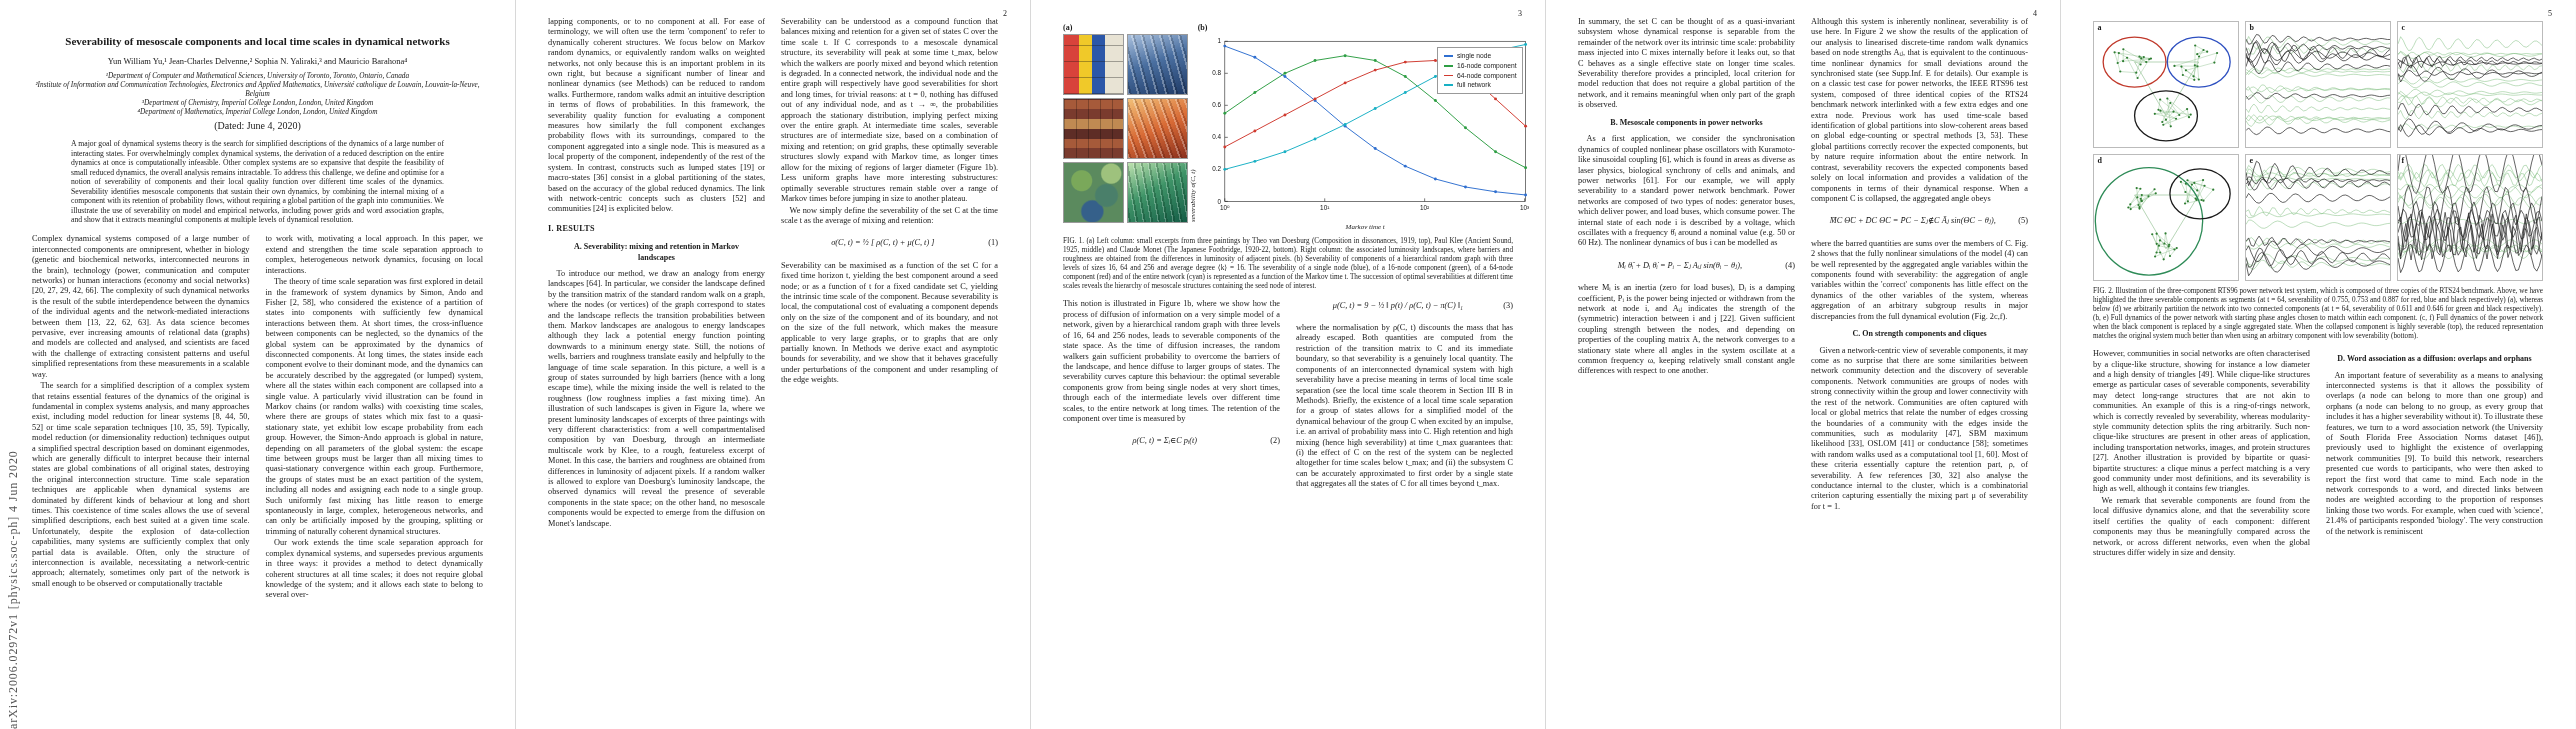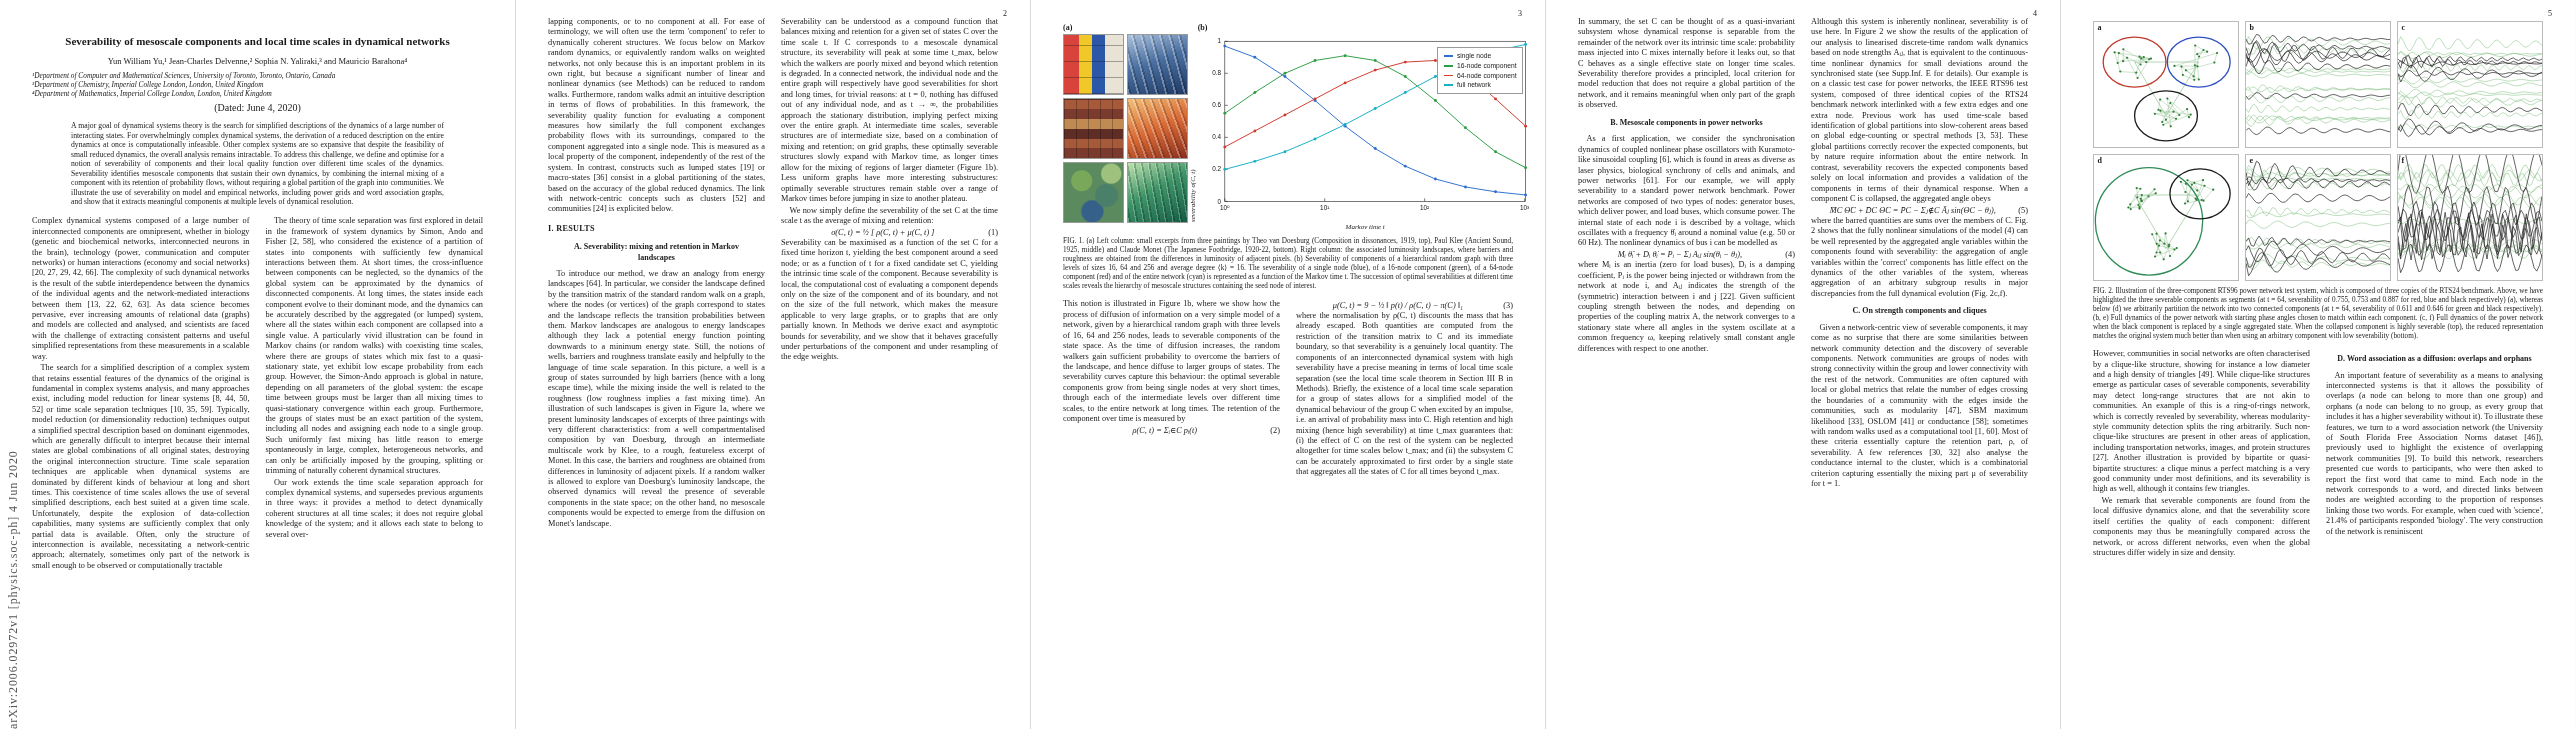--- a/index.html
+++ b/index.html
@@ -12,33 +12,33 @@
            font-size:12px; letter-spacing:0.9px; color:#555; white-space:nowrap; z-index:5; }
 
   .page { position:relative; width:515px; height:729px; background:#ffffff;
           padding:17px 32px; box-sizing:border-box; overflow:hidden; flex:0 0 515px; }
   .page + .page { border-left:0.6px solid #d8d8d8; }
 
   .pagenum { position:absolute; top:8.5px; right:23px; font-size:8px; color:#222; }
 
   .title { text-align:center; font-size:11px; font-weight:600; margin:18px 6px 7.3px; line-height:13.4px; }
   .authors { text-align:center; font-size:8.5px; margin:3.6px 0 4.9px; }
-  .affil { text-align:left; font-style:italic; font-size:7.3px; line-height:9px; }
+  .affil { text-align:center; font-style:italic; font-size:7.3px; line-height:9px; }
   .dateline { text-align:center; font-size:10px; margin-top:4px; }
   .abstract { margin:8.5px 39px 9.7px; font-size:7.7px; line-height:9.5px; text-align:justify; }
 
   .cols { display:flex; gap:16px; }
   .col { flex:1 1 0; min-width:0; font-size:8.3px; line-height:10.4px; text-align:justify; }
   .par { margin:0 0 1.2px 0; text-indent:8.5px; }
   .par.noindent { text-indent:0; }
 
   .h1 { font-weight:bold; font-size:8.2px; margin:9.7px 0 6px; letter-spacing:0.3px; }
   .h2 { text-align:center; font-weight:bold; font-size:8px; margin:7.3px 8.5px 6px; }
 
-  .eqrow { display:flex; align-items:center; margin:0 0; font-size:8.3px; }
+  .eqrow { display:flex; align-items:center; margin:12px 0; font-size:8.3px; }
   .eq { flex:1; text-align:center; font-style:italic; }
   .eqno { font-style:normal; padding-left:3.6px; }
 
   
   .fig1 { display:flex; gap:9.7px; margin:6px 0 2.4px; }
   .figlabel { font-weight:bold; font-size:8px; margin-bottom:1.8px; }
   .fig1-grid { display:grid; grid-template-columns:61px 61px; grid-auto-rows:61px; gap:3px; }
   .cell { border:0.6px solid #9a9a9a; }
   .paint1 { background:
       repeating-linear-gradient(0deg, rgba(20,20,20,0.35) 0 1.2px, transparent 1.2px 16px),
@@ -87,30 +87,32 @@
 <body>
 
 <div class="canvas">
 
   <div class="stamp">arXiv:2006.02972v1  [physics.soc-ph]  4 Jun 2020</div>
 
   <section class="page">
     <h1 class="title">Severability of mesoscale components and local time scales in dynamical networks</h1>
     <div class="authors">Yun William Yu,¹ Jean-Charles Delvenne,² Sophia N. Yaliraki,³ and Mauricio Barahona⁴</div>
     <div class="affil">¹Department of Computer and Mathematical Sciences, University of Toronto, Toronto, Ontario, Canada</div>
+    <div class="affil">²Institute of Information and Communication Technologies, Electronics and Applied Mathematics, Université catholique de Louvain, Louvain-la-Neuve, Belgium</div>
     <div class="affil">³Department of Chemistry, Imperial College London, London, United Kingdom</div>
     <div class="affil">⁴Department of Mathematics, Imperial College London, London, United Kingdom</div>
     <div class="dateline">(Dated: June 4, 2020)</div>
     <div class="abstract">A major goal of dynamical systems theory is the search for simplified descriptions of the dynamics of a large number of interacting states. For overwhelmingly complex dynamical systems, the derivation of a reduced description on the entire dynamics at once is computationally infeasible. Other complex systems are so expansive that despite the feasibility of small reduced dynamics, the overall analysis remains intractable. To address this challenge, we define and optimise for a notion of severability of components and their local quality function over different time scales of the dynamics. Severability identifies mesoscale components that sustain their own dynamics, by combining the internal mixing of a component with its retention of probability flows, without requiring a global partition of the graph into communities. We illustrate the use of severability on model and empirical networks, including power grids and word association graphs, and show that it extracts meaningful components at multiple levels of dynamical resolution.</div>
     <div class="cols">
       <div class="col">
         <p class="par noindent">Complex dynamical systems composed of a large number of interconnected components are omnipresent, whether in biology (genetic and biochemical networks, interconnected neurons in the brain), technology (power, communication and computer networks) or human interactions (economy and social networks) [20, 27, 29, 42, 66]. The complexity of such dynamical networks is the result of the subtle interdependence between the dynamics of the individual agents and the network-mediated interactions between them [13, 22, 62, 63]. As data science becomes pervasive, ever increasing amounts of relational data (graphs) and models are collected and analysed, and scientists are faced with the challenge of extracting consistent patterns and useful simplified representations from these measurements in a scalable way.</p>
         <p class="par">The search for a simplified description of a complex system that retains essential features of the dynamics of the original is fundamental in complex systems analysis, and many approaches exist, including model reduction for linear systems [8, 44, 50, 52] or time scale separation techniques [10, 35, 59]. Typically, model reduction (or dimensionality reduction) techniques output a simplified spectral description based on dominant eigenmodes, which are generally difficult to interpret because their internal states are global combinations of all original states, destroying the original interconnection structure. Time scale separation techniques are applicable when dynamical systems are dominated by different kinds of behaviour at long and short times. This coexistence of time scales allows the use of several simplified descriptions, each best suited at a given time scale. Unfortunately, despite the explosion of data-collection capabilities, many systems are sufficiently complex that only partial data is available. Often, only the structure of interconnection is available, necessitating a network-centric approach; alternately, sometimes only part of the network is small enough to be observed or computationally tractable</p>
       </div>
       <div class="col">
+        <p class="par noindent">to work with, motivating a local approach. In this paper, we extend and strengthen the time scale separation approach to complex, heterogeneous network dynamics, focusing on local interactions.</p>
         <p class="par">The theory of time scale separation was first explored in detail in the framework of system dynamics by Simon, Ando and Fisher [2, 58], who considered the existence of a partition of states into components with sufficiently few dynamical interactions between them. At short times, the cross-influence between components can be neglected, so the dynamics of the global system can be approximated by the dynamics of disconnected components. At long times, the states inside each component evolve to their dominant mode, and the dynamics can be accurately described by the aggregated (or lumped) system, where all the states within each component are collapsed into a single value. A particularly vivid illustration can be found in Markov chains (or random walks) with coexisting time scales, where there are groups of states which mix fast to a quasi-stationary state, yet exhibit low escape probability from each group. However, the Simon-Ando approach is global in nature, depending on all parameters of the global system: the escape time between groups must be larger than all mixing times to quasi-stationary convergence within each group. Furthermore, the groups of states must be an exact partition of the system, including all nodes and assigning each node to a single group. Such uniformly fast mixing has little reason to emerge spontaneously in large, complex, heterogeneous networks, and can only be artificially imposed by the grouping, splitting or trimming of naturally coherent dynamical structures.</p>
         <p class="par">Our work extends the time scale separation approach for complex dynamical systems, and supersedes previous arguments in three ways: it provides a method to detect dynamically coherent structures at all time scales; it does not require global knowledge of the system; and it allows each state to belong to several over-</p>
       </div>
     </div>
   </section>
 
   <section class="page">
     <div class="pagenum">2</div>
     <div class="cols">
       <div class="col">

